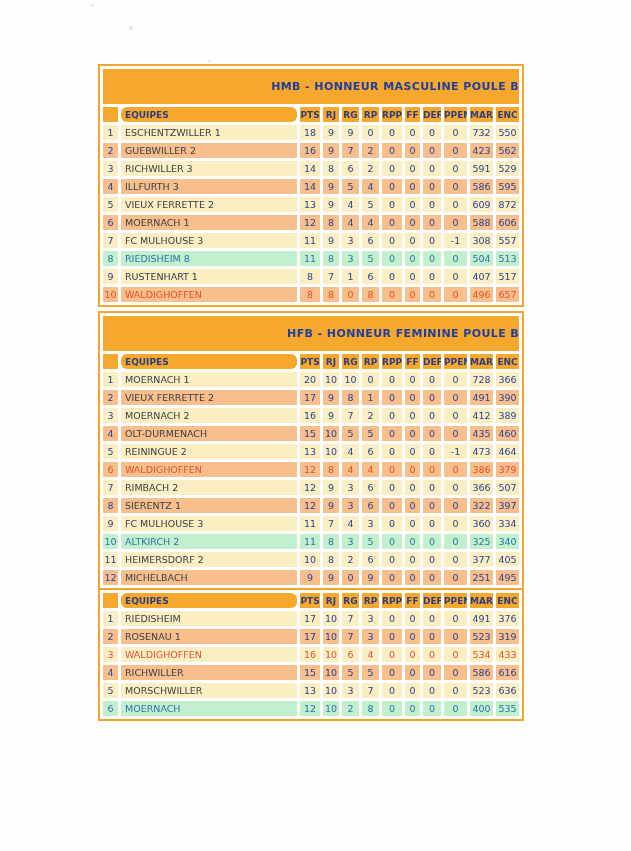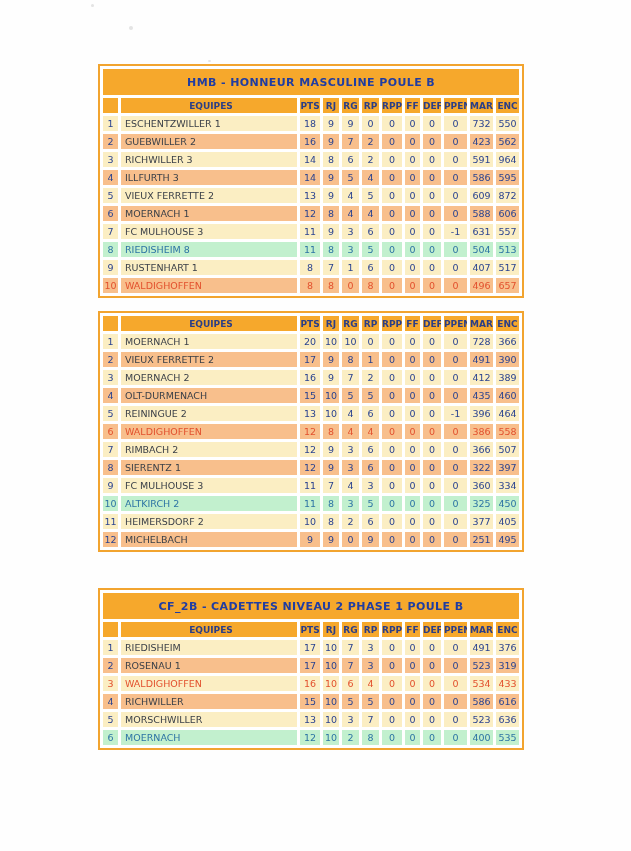--- a/index.html
+++ b/index.html
@@ -27,37 +27,37 @@
   }
   #table-hmb  { top: 64px; }
   #table-hfb  { top: 311px; }
   #table-cf2b { top: 588px; }
 
   th.title-bar {
     background: #f6a82c;
     color: #203da2;
     font-size: 11px;
     font-weight: bold;
-    height: 26px;
-    text-align: center;
+    height: 35px;
+    text-align: right;
     letter-spacing: 0.4px;
     padding: 0;
   }
   th.col-h, th.corner {
     background: #f6a82c;
     color: #2b3e86;
     font-size: 9px;
     font-weight: bold;
     height: 15px;
     text-align: center;
     padding: 0;
     overflow: hidden;
     white-space: nowrap;
   }
-  th.team-h { text-align: center; padding-left: 4px; }
+  th.team-h { text-align: left; padding-left: 4px; border-radius: 6px; }
 
   td {
     height: 15px;
     font-size: 9.5px;
     padding: 0;
     overflow: hidden;
     white-space: nowrap;
   }
   td.num  { text-align: center; color: #2a4390; }
   td.rank { text-align: center; color: #2a4390; }
@@ -150,21 +150,21 @@
           <td class="team">RICHWILLER 3</td>
           <td class="num">14</td>
           <td class="num">8</td>
           <td class="num">6</td>
           <td class="num">2</td>
           <td class="num">0</td>
           <td class="num">0</td>
           <td class="num">0</td>
           <td class="num">0</td>
           <td class="num">591</td>
-          <td class="num">964</td>
+          <td class="num">529</td>
         </tr>
         <tr class="even">
           <td class="rank">4</td>
           <td class="team">ILLFURTH 3</td>
           <td class="num">14</td>
           <td class="num">9</td>
           <td class="num">5</td>
           <td class="num">4</td>
           <td class="num">0</td>
           <td class="num">0</td>
@@ -205,21 +205,21 @@
           <td class="rank">7</td>
           <td class="team">FC MULHOUSE 3</td>
           <td class="num">11</td>
           <td class="num">9</td>
           <td class="num">3</td>
           <td class="num">6</td>
           <td class="num">0</td>
           <td class="num">0</td>
           <td class="num">0</td>
           <td class="num">-1</td>
-          <td class="num">631</td>
+          <td class="num">308</td>
           <td class="num">557</td>
         </tr>
         <tr class="even green">
           <td class="rank">8</td>
           <td class="team">RIEDISHEIM 8</td>
           <td class="num">11</td>
           <td class="num">8</td>
           <td class="num">3</td>
           <td class="num">5</td>
           <td class="num">0</td>
@@ -254,20 +254,226 @@
           <td class="num">0</td>
           <td class="num">0</td>
           <td class="num">0</td>
           <td class="num">496</td>
           <td class="num">657</td>
         </tr>
       </tbody>
   </table>
 
   <table class="league" id="table-hfb">
+    <colgroup>
+      <col style="width:15px">
+        <col style="width:176px">
+        <col style="width:20px">
+      <col style="width:16px">
+        <col style="width:17px">
+        <col style="width:17px">
+      <col style="width:20px">
+        <col style="width:15px">
+        <col style="width:18px">
+      <col style="width:23px">
+        <col style="width:23px">
+        <col style="width:23px">
+    </colgroup>
+    <thead>
+      <tr>
+        <th class="title-bar" colspan="12">HFB - HONNEUR FEMININE POULE B</th>
+      </tr>
+      <tr>
+        <th class="corner"></th>
+      <th class="col-h team-h">EQUIPES</th>
+          <th class="col-h">PTS</th>
+          <th class="col-h">RJ</th>
+          <th class="col-h">RG</th>
+          <th class="col-h">RP</th>
+          <th class="col-h">RPP</th>
+          <th class="col-h">FF</th>
+          <th class="col-h">DEF</th>
+          <th class="col-h">PPEN</th>
+          <th class="col-h">MAR</th>
+          <th class="col-h">ENC</th>
+        </tr>
+    </thead>
+    <tbody>
+        <tr class="odd">
+          <td class="rank">1</td>
+          <td class="team">MOERNACH 1</td>
+          <td class="num">20</td>
+          <td class="num">10</td>
+          <td class="num">10</td>
+          <td class="num">0</td>
+          <td class="num">0</td>
+          <td class="num">0</td>
+          <td class="num">0</td>
+          <td class="num">0</td>
+          <td class="num">728</td>
+          <td class="num">366</td>
+        </tr>
+        <tr class="even">
+          <td class="rank">2</td>
+          <td class="team">VIEUX FERRETTE 2</td>
+          <td class="num">17</td>
+          <td class="num">9</td>
+          <td class="num">8</td>
+          <td class="num">1</td>
+          <td class="num">0</td>
+          <td class="num">0</td>
+          <td class="num">0</td>
+          <td class="num">0</td>
+          <td class="num">491</td>
+          <td class="num">390</td>
+        </tr>
+        <tr class="odd">
+          <td class="rank">3</td>
+          <td class="team">MOERNACH 2</td>
+          <td class="num">16</td>
+          <td class="num">9</td>
+          <td class="num">7</td>
+          <td class="num">2</td>
+          <td class="num">0</td>
+          <td class="num">0</td>
+          <td class="num">0</td>
+          <td class="num">0</td>
+          <td class="num">412</td>
+          <td class="num">389</td>
+        </tr>
+        <tr class="even">
+          <td class="rank">4</td>
+          <td class="team">OLT-DURMENACH</td>
+          <td class="num">15</td>
+          <td class="num">10</td>
+          <td class="num">5</td>
+          <td class="num">5</td>
+          <td class="num">0</td>
+          <td class="num">0</td>
+          <td class="num">0</td>
+          <td class="num">0</td>
+          <td class="num">435</td>
+          <td class="num">460</td>
+        </tr>
+        <tr class="odd">
+          <td class="rank">5</td>
+          <td class="team">REININGUE 2</td>
+          <td class="num">13</td>
+          <td class="num">10</td>
+          <td class="num">4</td>
+          <td class="num">6</td>
+          <td class="num">0</td>
+          <td class="num">0</td>
+          <td class="num">0</td>
+          <td class="num">-1</td>
+          <td class="num">473</td>
+          <td class="num">464</td>
+        </tr>
+        <tr class="even club">
+          <td class="rank">6</td>
+          <td class="team">WALDIGHOFFEN</td>
+          <td class="num">12</td>
+          <td class="num">8</td>
+          <td class="num">4</td>
+          <td class="num">4</td>
+          <td class="num">0</td>
+          <td class="num">0</td>
+          <td class="num">0</td>
+          <td class="num">0</td>
+          <td class="num">386</td>
+          <td class="num">379</td>
+        </tr>
+        <tr class="odd">
+          <td class="rank">7</td>
+          <td class="team">RIMBACH 2</td>
+          <td class="num">12</td>
+          <td class="num">9</td>
+          <td class="num">3</td>
+          <td class="num">6</td>
+          <td class="num">0</td>
+          <td class="num">0</td>
+          <td class="num">0</td>
+          <td class="num">0</td>
+          <td class="num">366</td>
+          <td class="num">507</td>
+        </tr>
+        <tr class="even">
+          <td class="rank">8</td>
+          <td class="team">SIERENTZ 1</td>
+          <td class="num">12</td>
+          <td class="num">9</td>
+          <td class="num">3</td>
+          <td class="num">6</td>
+          <td class="num">0</td>
+          <td class="num">0</td>
+          <td class="num">0</td>
+          <td class="num">0</td>
+          <td class="num">322</td>
+          <td class="num">397</td>
+        </tr>
+        <tr class="odd">
+          <td class="rank">9</td>
+          <td class="team">FC MULHOUSE 3</td>
+          <td class="num">11</td>
+          <td class="num">7</td>
+          <td class="num">4</td>
+          <td class="num">3</td>
+          <td class="num">0</td>
+          <td class="num">0</td>
+          <td class="num">0</td>
+          <td class="num">0</td>
+          <td class="num">360</td>
+          <td class="num">334</td>
+        </tr>
+        <tr class="even green">
+          <td class="rank">10</td>
+          <td class="team">ALTKIRCH 2</td>
+          <td class="num">11</td>
+          <td class="num">8</td>
+          <td class="num">3</td>
+          <td class="num">5</td>
+          <td class="num">0</td>
+          <td class="num">0</td>
+          <td class="num">0</td>
+          <td class="num">0</td>
+          <td class="num">325</td>
+          <td class="num">340</td>
+        </tr>
+        <tr class="odd">
+          <td class="rank">11</td>
+          <td class="team">HEIMERSDORF 2</td>
+          <td class="num">10</td>
+          <td class="num">8</td>
+          <td class="num">2</td>
+          <td class="num">6</td>
+          <td class="num">0</td>
+          <td class="num">0</td>
+          <td class="num">0</td>
+          <td class="num">0</td>
+          <td class="num">377</td>
+          <td class="num">405</td>
+        </tr>
+        <tr class="even">
+          <td class="rank">12</td>
+          <td class="team">MICHELBACH</td>
+          <td class="num">9</td>
+          <td class="num">9</td>
+          <td class="num">0</td>
+          <td class="num">9</td>
+          <td class="num">0</td>
+          <td class="num">0</td>
+          <td class="num">0</td>
+          <td class="num">0</td>
+          <td class="num">251</td>
+          <td class="num">495</td>
+        </tr>
+      </tbody>
+  </table>
+
+  <table class="league" id="table-cf2b">
     <colgroup>
       <col style="width:15px">
         <col style="width:176px">
         <col style="width:20px">
       <col style="width:16px">
         <col style="width:17px">
         <col style="width:17px">
       <col style="width:20px">
         <col style="width:15px">
         <col style="width:18px">
@@ -287,226 +493,20 @@
           <th class="col-h">FF</th>
           <th class="col-h">DEF</th>
           <th class="col-h">PPEN</th>
           <th class="col-h">MAR</th>
           <th class="col-h">ENC</th>
         </tr>
     </thead>
     <tbody>
         <tr class="odd">
           <td class="rank">1</td>
-          <td class="team">MOERNACH 1</td>
-          <td class="num">20</td>
-          <td class="num">10</td>
-          <td class="num">10</td>
-          <td class="num">0</td>
-          <td class="num">0</td>
-          <td class="num">0</td>
-          <td class="num">0</td>
-          <td class="num">0</td>
-          <td class="num">728</td>
-          <td class="num">366</td>
-        </tr>
-        <tr class="even">
-          <td class="rank">2</td>
-          <td class="team">VIEUX FERRETTE 2</td>
-          <td class="num">17</td>
-          <td class="num">9</td>
-          <td class="num">8</td>
-          <td class="num">1</td>
-          <td class="num">0</td>
-          <td class="num">0</td>
-          <td class="num">0</td>
-          <td class="num">0</td>
-          <td class="num">491</td>
-          <td class="num">390</td>
-        </tr>
-        <tr class="odd">
-          <td class="rank">3</td>
-          <td class="team">MOERNACH 2</td>
-          <td class="num">16</td>
-          <td class="num">9</td>
-          <td class="num">7</td>
-          <td class="num">2</td>
-          <td class="num">0</td>
-          <td class="num">0</td>
-          <td class="num">0</td>
-          <td class="num">0</td>
-          <td class="num">412</td>
-          <td class="num">389</td>
-        </tr>
-        <tr class="even">
-          <td class="rank">4</td>
-          <td class="team">OLT-DURMENACH</td>
-          <td class="num">15</td>
-          <td class="num">10</td>
-          <td class="num">5</td>
-          <td class="num">5</td>
-          <td class="num">0</td>
-          <td class="num">0</td>
-          <td class="num">0</td>
-          <td class="num">0</td>
-          <td class="num">435</td>
-          <td class="num">460</td>
-        </tr>
-        <tr class="odd">
-          <td class="rank">5</td>
-          <td class="team">REININGUE 2</td>
-          <td class="num">13</td>
-          <td class="num">10</td>
-          <td class="num">4</td>
-          <td class="num">6</td>
-          <td class="num">0</td>
-          <td class="num">0</td>
-          <td class="num">0</td>
-          <td class="num">-1</td>
-          <td class="num">396</td>
-          <td class="num">464</td>
-        </tr>
-        <tr class="even club">
-          <td class="rank">6</td>
-          <td class="team">WALDIGHOFFEN</td>
-          <td class="num">12</td>
-          <td class="num">8</td>
-          <td class="num">4</td>
-          <td class="num">4</td>
-          <td class="num">0</td>
-          <td class="num">0</td>
-          <td class="num">0</td>
-          <td class="num">0</td>
-          <td class="num">386</td>
-          <td class="num">558</td>
-        </tr>
-        <tr class="odd">
-          <td class="rank">7</td>
-          <td class="team">RIMBACH 2</td>
-          <td class="num">12</td>
-          <td class="num">9</td>
-          <td class="num">3</td>
-          <td class="num">6</td>
-          <td class="num">0</td>
-          <td class="num">0</td>
-          <td class="num">0</td>
-          <td class="num">0</td>
-          <td class="num">366</td>
-          <td class="num">507</td>
-        </tr>
-        <tr class="even">
-          <td class="rank">8</td>
-          <td class="team">SIERENTZ 1</td>
-          <td class="num">12</td>
-          <td class="num">9</td>
-          <td class="num">3</td>
-          <td class="num">6</td>
-          <td class="num">0</td>
-          <td class="num">0</td>
-          <td class="num">0</td>
-          <td class="num">0</td>
-          <td class="num">322</td>
-          <td class="num">397</td>
-        </tr>
-        <tr class="odd">
-          <td class="rank">9</td>
-          <td class="team">FC MULHOUSE 3</td>
-          <td class="num">11</td>
-          <td class="num">7</td>
-          <td class="num">4</td>
-          <td class="num">3</td>
-          <td class="num">0</td>
-          <td class="num">0</td>
-          <td class="num">0</td>
-          <td class="num">0</td>
-          <td class="num">360</td>
-          <td class="num">334</td>
-        </tr>
-        <tr class="even green">
-          <td class="rank">10</td>
-          <td class="team">ALTKIRCH 2</td>
-          <td class="num">11</td>
-          <td class="num">8</td>
-          <td class="num">3</td>
-          <td class="num">5</td>
-          <td class="num">0</td>
-          <td class="num">0</td>
-          <td class="num">0</td>
-          <td class="num">0</td>
-          <td class="num">325</td>
-          <td class="num">450</td>
-        </tr>
-        <tr class="odd">
-          <td class="rank">11</td>
-          <td class="team">HEIMERSDORF 2</td>
-          <td class="num">10</td>
-          <td class="num">8</td>
-          <td class="num">2</td>
-          <td class="num">6</td>
-          <td class="num">0</td>
-          <td class="num">0</td>
-          <td class="num">0</td>
-          <td class="num">0</td>
-          <td class="num">377</td>
-          <td class="num">405</td>
-        </tr>
-        <tr class="even">
-          <td class="rank">12</td>
-          <td class="team">MICHELBACH</td>
-          <td class="num">9</td>
-          <td class="num">9</td>
-          <td class="num">0</td>
-          <td class="num">9</td>
-          <td class="num">0</td>
-          <td class="num">0</td>
-          <td class="num">0</td>
-          <td class="num">0</td>
-          <td class="num">251</td>
-          <td class="num">495</td>
-        </tr>
-      </tbody>
-  </table>
-
-  <table class="league" id="table-cf2b">
-    <colgroup>
-      <col style="width:15px">
-        <col style="width:176px">
-        <col style="width:20px">
-      <col style="width:16px">
-        <col style="width:17px">
-        <col style="width:17px">
-      <col style="width:20px">
-        <col style="width:15px">
-        <col style="width:18px">
-      <col style="width:23px">
-        <col style="width:23px">
-        <col style="width:23px">
-    </colgroup>
-    <thead>
-      <tr>
-        <th class="title-bar" colspan="12">CF_2B - CADETTES NIVEAU 2 PHASE 1 POULE B</th>
-      </tr>
-      <tr>
-        <th class="corner"></th>
-      <th class="col-h team-h">EQUIPES</th>
-          <th class="col-h">PTS</th>
-          <th class="col-h">RJ</th>
-          <th class="col-h">RG</th>
-          <th class="col-h">RP</th>
-          <th class="col-h">RPP</th>
-          <th class="col-h">FF</th>
-          <th class="col-h">DEF</th>
-          <th class="col-h">PPEN</th>
-          <th class="col-h">MAR</th>
-          <th class="col-h">ENC</th>
-        </tr>
-    </thead>
-    <tbody>
-        <tr class="odd">
-          <td class="rank">1</td>
           <td class="team">RIEDISHEIM</td>
           <td class="num">17</td>
           <td class="num">10</td>
           <td class="num">7</td>
           <td class="num">3</td>
           <td class="num">0</td>
           <td class="num">0</td>
           <td class="num">0</td>
           <td class="num">0</td>
           <td class="num">491</td>

